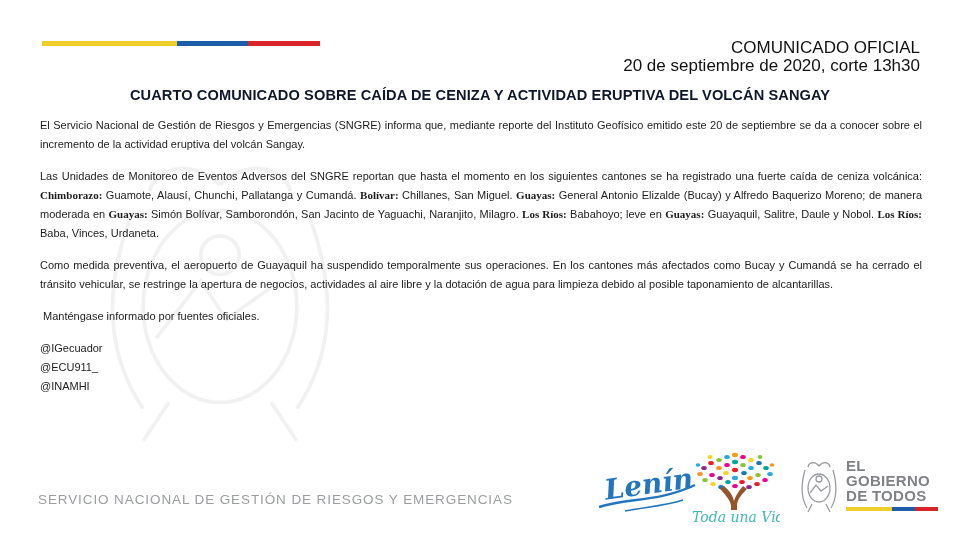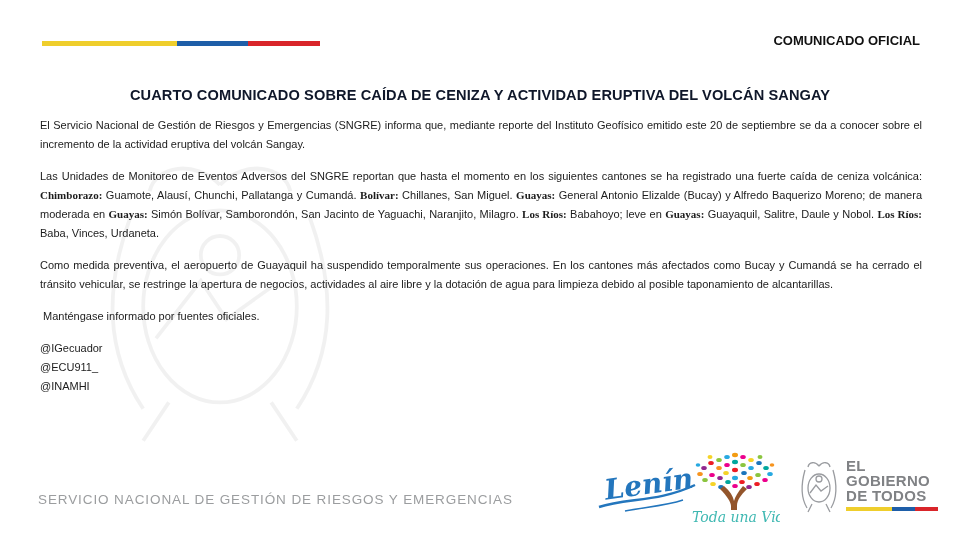--- a/index.html
+++ b/index.html
@@ -9,22 +9,22 @@
     font-family:"Liberation Sans", sans-serif; color:#1c1c1c; overflow:hidden;
   }
   .watermark {
     position:absolute; left:60px; top:140px; opacity:0.05; pointer-events:none;
   }
   .flag-top { position:absolute; left:42px; top:41px; width:278px; height:5px; display:flex; }
   .flag-top .seg1 { width:48.5%; height:100%; }
   .flag-top .seg2 { width:25.5%; height:100%; }
   .flag-top .seg3 { width:26%; height:100%; }
   .header-right {
-    position:absolute; right:40px; top:32px; text-align:right;
-    font-weight:bold; font-size:13px; line-height:18px; color:#111;
+    position:absolute; right:40px; top:39px; text-align:right;
+    font-weight:normal; font-size:17px; line-height:18px; color:#111;
   }
   .doc-title {
     position:absolute; left:40px; right:40px; top:87px; text-align:center;
     font-weight:bold; font-size:14.6px; color:#0f172a; letter-spacing:0.1px;
   }
   .content {
     position:absolute; left:40px; right:38px; top:116px;
     font-size:11px; line-height:19px; text-align:justify;
   }
   .content p { margin:0 0 13px 0; }
@@ -62,20 +62,21 @@
   </svg>
 
   <div class="flag-top">
     <div class="seg1" style="background-color: rgb(239, 206, 44);"></div>
     <div class="seg2" style="background-color: rgb(30, 94, 168);"></div>
     <div class="seg3" style="background-color: rgb(217, 37, 42);"></div>
   </div>
 
   <div class="header-right">
     <div>COMUNICADO OFICIAL</div>
+    <div>20 de septiembre de 2020, corte 13h30</div>
   </div>
 
   <div class="doc-title">CUARTO COMUNICADO SOBRE CAÍDA DE CENIZA  Y ACTIVIDAD ERUPTIVA DEL VOLCÁN SANGAY</div>
 
   <div class="content">
     <p>El Servicio Nacional de Gestión de Riesgos y Emergencias (SNGRE) informa que, mediante reporte del Instituto Geofísico emitido este 20 de septiembre se da a conocer sobre el incremento de la actividad eruptiva del volcán Sangay.</p>
     <p><span>Las Unidades de Monitoreo de Eventos Adversos del SNGRE reportan que hasta el momento en los siguientes cantones se ha registrado una fuerte caída de ceniza volcánica: </span><span class="b">Chimborazo:</span><span> Guamote, Alausí, Chunchi, Pallatanga y Cumandá. </span><span class="b">Bolívar:</span><span> Chillanes, San Miguel. </span><span class="b">Guayas:</span><span> General Antonio Elizalde (Bucay) y Alfredo Baquerizo Moreno; de manera moderada en </span><span class="b">Guayas:</span><span> Simón Bolívar, Samborondón, San Jacinto de Yaguachi, Naranjito, Milagro. </span><span class="b">Los Ríos:</span><span> Babahoyo; leve en </span><span class="b">Guayas:</span><span> Guayaquil, Salitre, Daule y Nobol. </span><span class="b">Los Ríos:</span><span> Baba, Vinces, Urdaneta.</span></p>
     <p>Como medida preventiva, el aeropuerto de Guayaquil ha suspendido temporalmente sus operaciones. En los cantones más afectados como Bucay y Cumandá se ha cerrado el tránsito vehicular, se restringe la apertura de negocios, actividades al aire libre y la dotación de agua para limpieza debido al posible taponamiento de alcantarillas.</p>
     <p class="note-line">Manténgase informado por fuentes oficiales.</p>
     <div class="handles">

